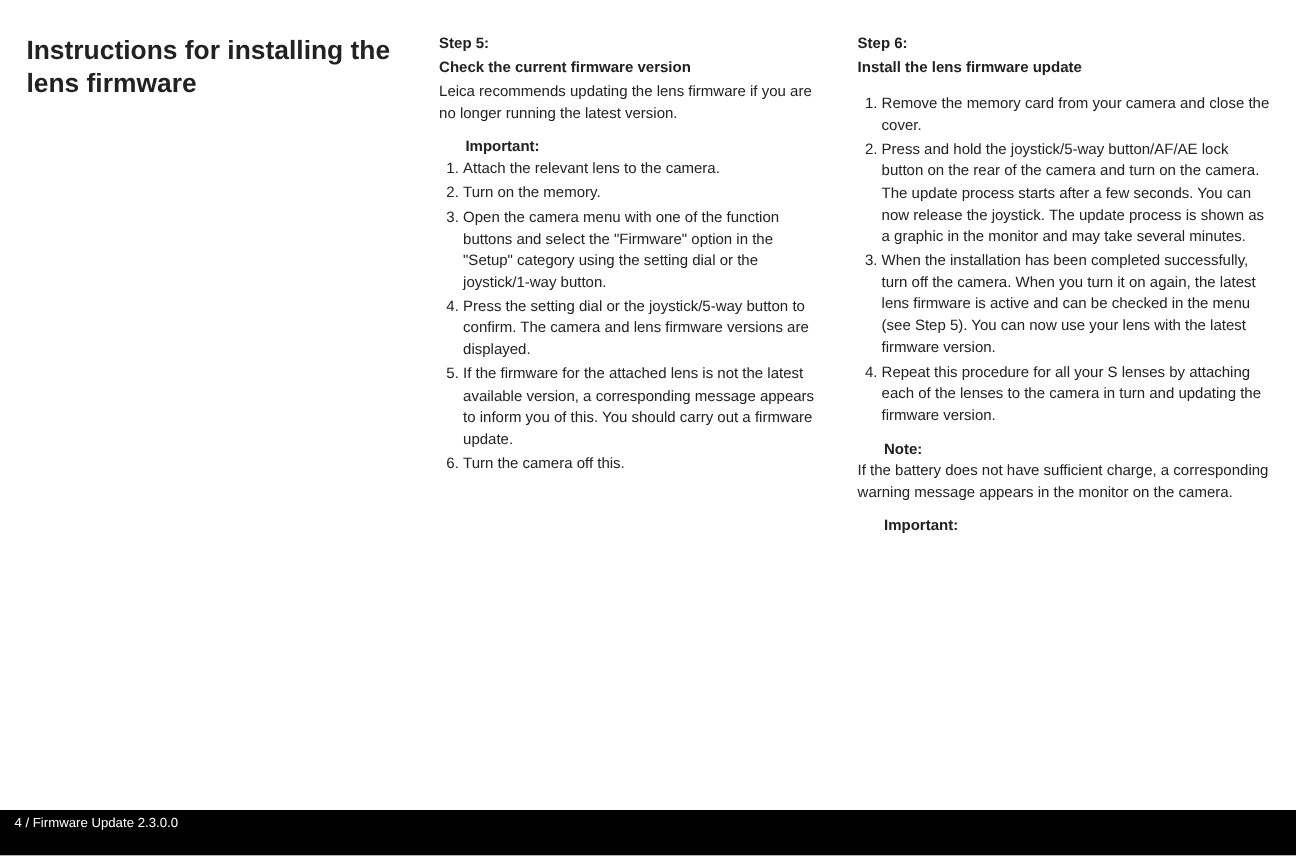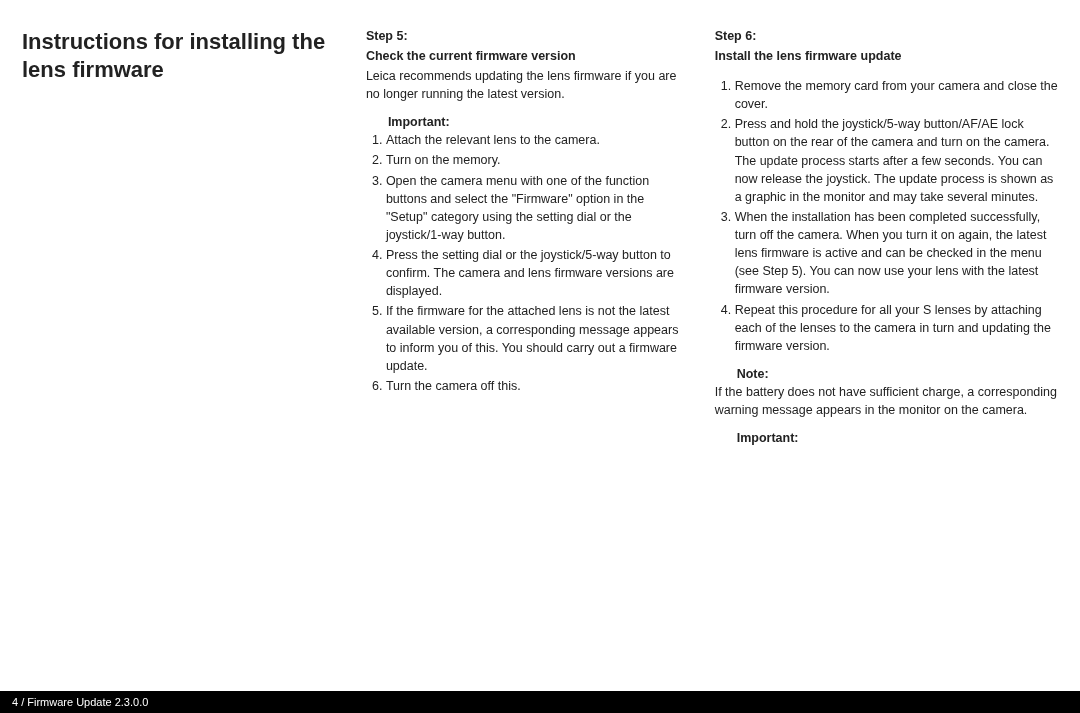--- a/index.html
+++ b/index.html
@@ -70,21 +70,21 @@
     padding-left: 20px;
   }
   ol.num-list li {
     margin-bottom: 2px;
   }
   .footer {
     position: absolute;
     bottom: 0;
     left: 0;
     width: 100%;
-    height: 22px;
+    height: 38px;
     background: #000;
     color: #fff;
     font-size: 11px;
     line-height: 22px;
     padding-left: 12px;
     box-sizing: border-box;
   }
 </style>
 </head>
 <body>

